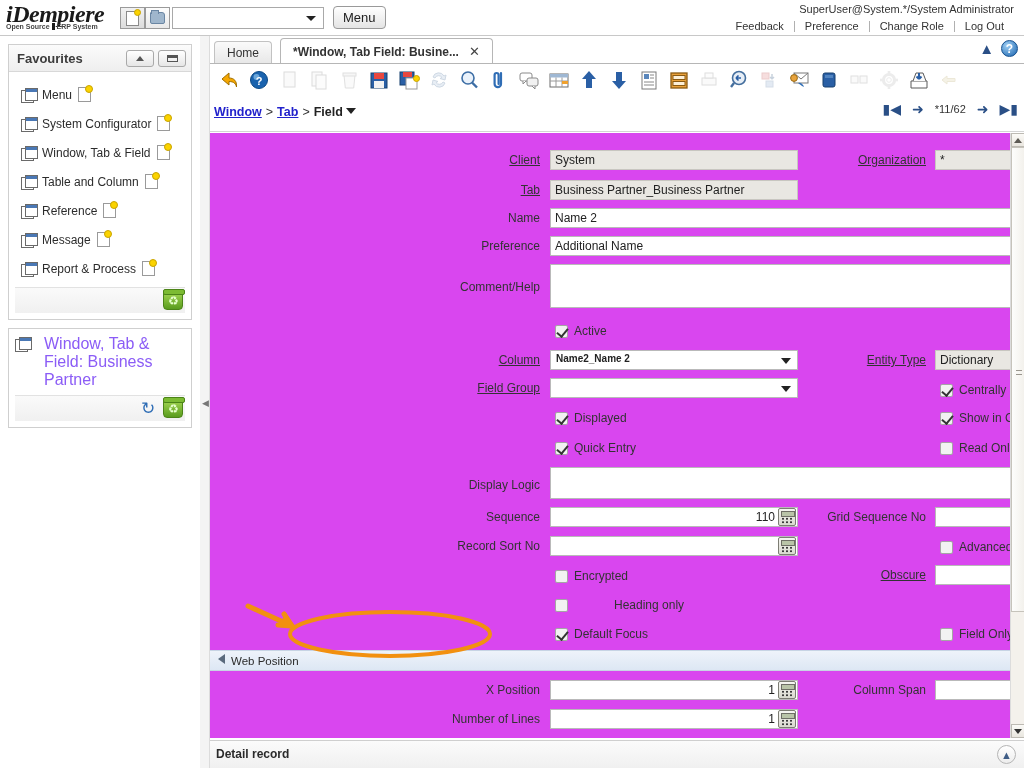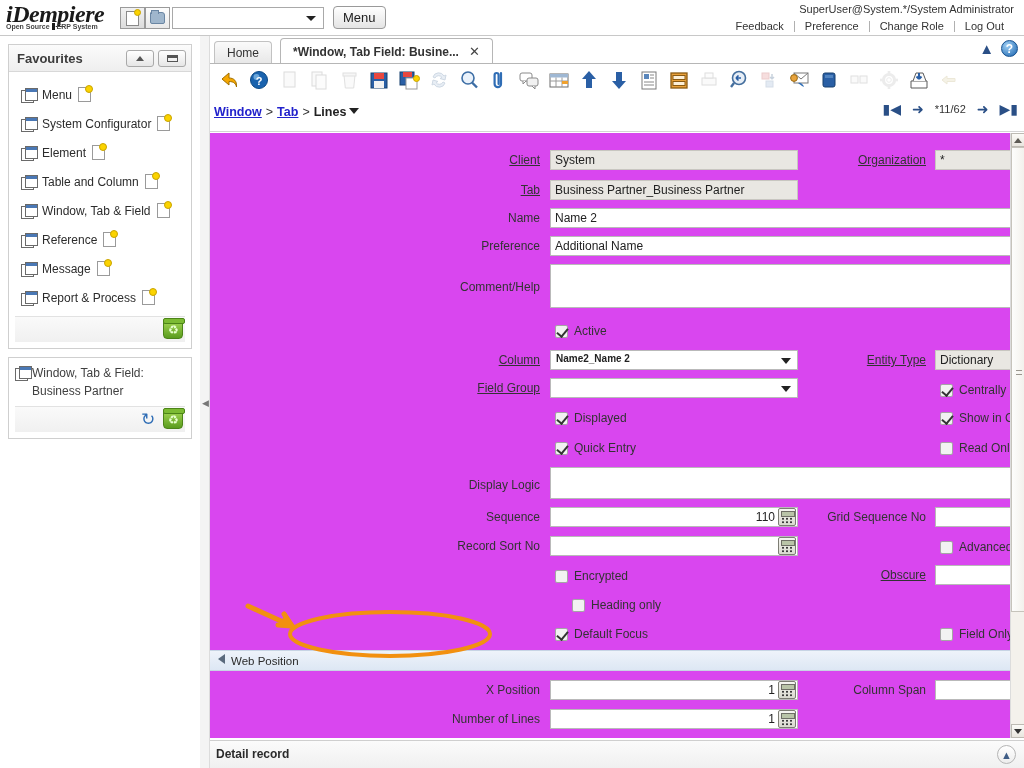--- a/index.html
+++ b/index.html
@@ -106,21 +106,21 @@
     margin: 4px 6px 6px 6px; height: 26px; border-top: 1px solid #e2e2e2;
     background: linear-gradient(#fafafa,#f0f0f0);
     display: flex; align-items: center; justify-content: flex-end; padding-right: 2px;
   }
   .ico-trash { width:20px;height:18px; background:linear-gradient(#9fd34f,#5a9c1e); border:1px solid #4c8418; border-radius:2px 2px 4px 4px; position:relative; flex:none;}
   .ico-trash:before{content:'';position:absolute;left:-1px;top:-4px;width:20px;height:4px;background:#7cbb33;border:1px solid #4c8418;border-radius:2px;}
   .ico-trash:after{content:'\267B';position:absolute;left:4px;top:0px;font-size:12px;color:#e8ffd0;line-height:16px;}
   .ico-refresh{ width:19px;height:18px; color:#2f6db5; font-size:17px; line-height:17px; flex:none; margin-right:3px;}
 
   .recent-item { padding: 6px 6px 2px 6px; display:flex; align-items:flex-start; }
-  .recent-text { font-size: 12px; color:#404040; margin-left:2px; line-height:18px;}
+  .recent-text { font-size: 16px; color:#8b5cf6; margin-left:14px; line-height:18px;}
 
   .splitter {
     position: absolute; left: 200px; top: 36px; width: 10px; height: 732px;
     background: #f4f4f4; border-right: 1px solid #dcdcdc;
   }
   .splitter .grip { position: absolute; left: 2px; top: 362px; font-size: 9px; color: #777; }
 
   
   .tabstrip {
     position: absolute; left: 210px; top: 38px; width: 814px; height: 26px;
@@ -313,35 +313,28 @@
         </div>
         <div class="fav-item">
           <div class="ico-win"></div>
           <div class="fav-label">System Configurator</div>
           <div class="ico-newpage">
               <div class="dot"></div>
             </div>
         </div>
         <div class="fav-item">
           <div class="ico-win"></div>
-          <div class="fav-label">Element</div>
+          <div class="fav-label">Window, Tab &amp; Field</div>
           <div class="ico-newpage">
               <div class="dot"></div>
             </div>
         </div>
         <div class="fav-item">
           <div class="ico-win"></div>
           <div class="fav-label">Table and Column</div>
-          <div class="ico-newpage">
-              <div class="dot"></div>
-            </div>
-        </div>
-        <div class="fav-item">
-          <div class="ico-win"></div>
-          <div class="fav-label">Window, Tab &amp; Field</div>
           <div class="ico-newpage">
               <div class="dot"></div>
             </div>
         </div>
         <div class="fav-item">
           <div class="ico-win"></div>
           <div class="fav-label">Reference</div>
           <div class="ico-newpage">
               <div class="dot"></div>
             </div>
@@ -562,21 +555,21 @@
       </div>
     <div class="tbtn">
         <svg width="22" height="22" viewBox="0 0 22 22">
           <path d="M4 11 L9 7 v2.5 h8 v3 h-8 V15 Z" fill="#f5f2e6" stroke="#ece8d8"></path>
         </svg>
       </div>
   </div>
 
   <div class="crumbbar">
     <div class="crumb">
-      <a>Window</a><span class="sep">&gt;</span><a>Tab</a><span class="sep">&gt;</span><span class="cur">Lines</span><span class="dn"></span>
+      <a>Window</a><span class="sep">&gt;</span><a>Tab</a><span class="sep">&gt;</span><span class="cur">Field</span><span class="dn"></span>
     </div>
     <div class="nav">
       <span class="navico">▮◀</span>
       <span class="navico">➜</span>
       <span class="lbl">*11/62</span>
       <span class="navico">➜</span>
       <span class="navico">▶▮</span>
     </div>
   </div>
 
@@ -661,21 +654,21 @@
       <div class="chk" style="left:345px; top:433px;">
         <div class="chkbox"></div>
         <div class="chklabel">Encrypted</div>
       </div>
       <div class="flabel link" style="left:600px; top:432px; width:116px;">Obscure</div>
       <div class="fsel" style="left:725px; top:432px; width:247px;">
         <span style="position:absolute;left:5px;top:2px;font-size:12px;color:#222;"></span>
 
       </div>
 
-      <div class="chk" style="left:362px; top:462px;">
+      <div class="chk" style="left:345px; top:462px;gap:40px;">
         <div class="chkbox"></div>
         <div class="chklabel">Heading only</div>
       </div>
 
       <div class="chk" style="left:345px; top:491px;">
         <div class="chkbox on"></div>
         <div class="chklabel">Default Focus</div>
       </div>
       <div class="chk" style="left:730px; top:491px;">
         <div class="chkbox"></div>

